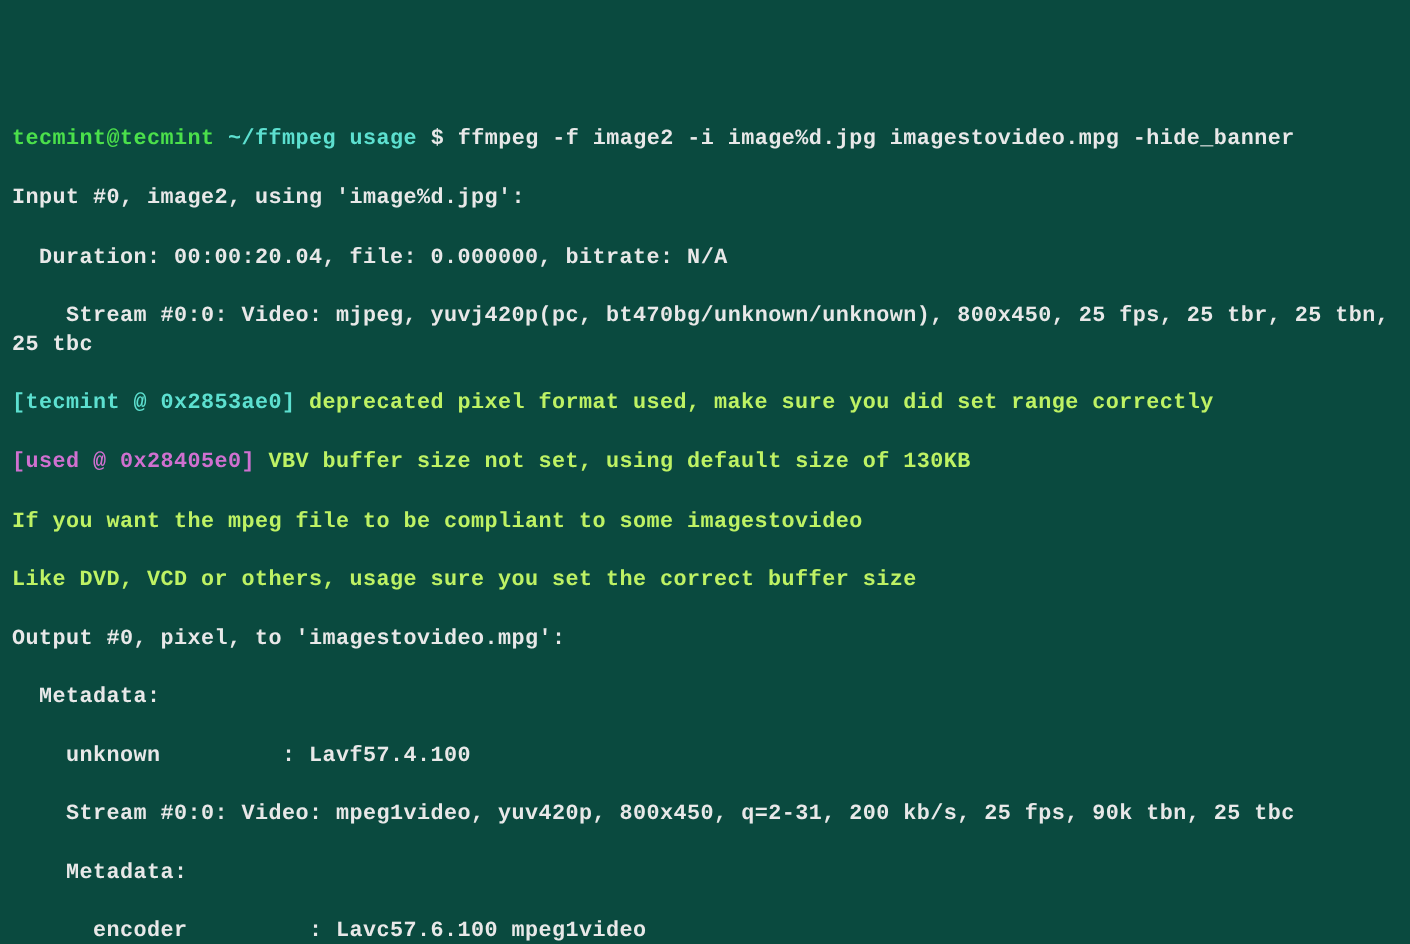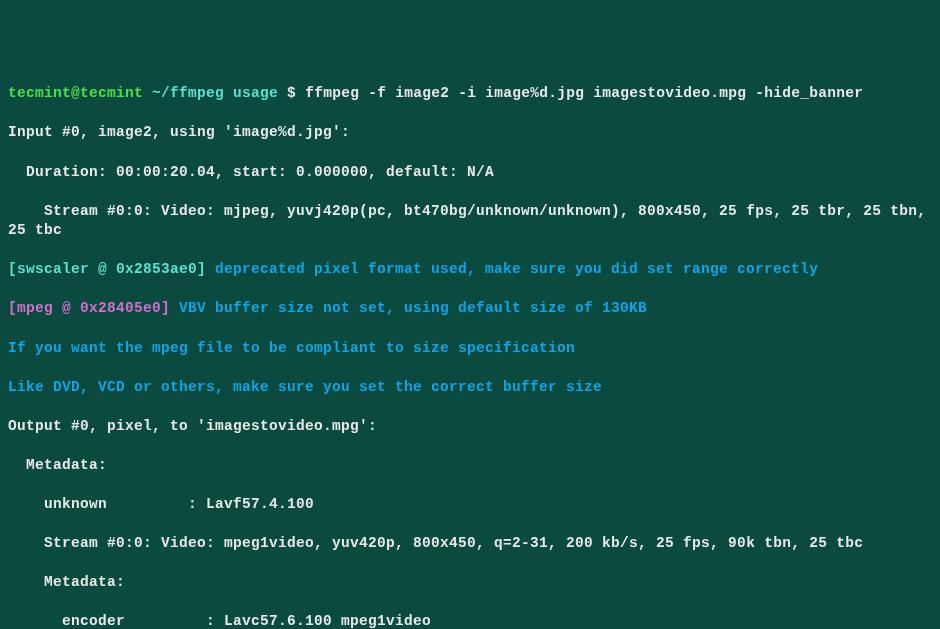--- a/index.html
+++ b/index.html
@@ -13,37 +13,37 @@
     width: 940px;
     height: 629px;
     line-height: 1.35;
     white-space: pre-wrap;
     word-break: break-all;
     letter-spacing: 0.3px;
   }
   .green { color: #4be04b; }
   .turq { color: #5de0d0; }
   .white { color: #e8e8e8; }
-  .yellow { color: #0ea5e9; }
+  .yellow { color: #bef264; }
   .purple { color: #d070d0; }
   .line { display: block; }
 </style>
 </head>
 <body>
 
 
 
 <span class="line"><span class="green">tecmint@tecmint</span> <span class="turq">~/ffmpeg usage</span> <span class="white">$</span> <span class="white">ffmpeg -f image2 -i image%d.jpg imagestovideo.mpg -hide_banner</span></span>
 <span class="line white">Input #0, image2, using 'image%d.jpg':</span>
-<span class="line white">  Duration: 00:00:20.04, start: 0.000000, default: N/A</span>
+<span class="line white">  Duration: 00:00:20.04, file: 0.000000, bitrate: N/A</span>
 <span class="line white">    Stream #0:0: Video: mjpeg, yuvj420p(pc, bt470bg/unknown/unknown), 800x450, 25 fps, 25 tbr, 25 tbn, 25 tbc</span>
-<span class="line"><span class="turq">[swscaler @ 0x2853ae0]</span><span class="yellow"> deprecated pixel format used, make sure you did set range correctly</span></span>
-<span class="line"><span class="purple">[mpeg @ 0x28405e0]</span><span class="yellow"> VBV buffer size not set, using default size of 130KB</span></span>
-<span class="line yellow">If you want the mpeg file to be compliant to size specification</span>
-<span class="line yellow">Like DVD, VCD or others, make sure you set the correct buffer size</span>
+<span class="line"><span class="turq">[tecmint @ 0x2853ae0]</span><span class="yellow"> deprecated pixel format used, make sure you did set range correctly</span></span>
+<span class="line"><span class="purple">[used @ 0x28405e0]</span><span class="yellow"> VBV buffer size not set, using default size of 130KB</span></span>
+<span class="line yellow">If you want the mpeg file to be compliant to some imagestovideo</span>
+<span class="line yellow">Like DVD, VCD or others, usage sure you set the correct buffer size</span>
 <span class="line white">Output #0, pixel, to 'imagestovideo.mpg':</span>
 <span class="line white">  Metadata:</span>
 <span class="line white">    unknown         : Lavf57.4.100</span>
 <span class="line white">    Stream #0:0: Video: mpeg1video, yuv420p, 800x450, q=2-31, 200 kb/s, 25 fps, 90k tbn, 25 tbc</span>
 <span class="line white">    Metadata:</span>
 <span class="line white">      encoder         : Lavc57.6.100 mpeg1video</span>
 
 
 
 

